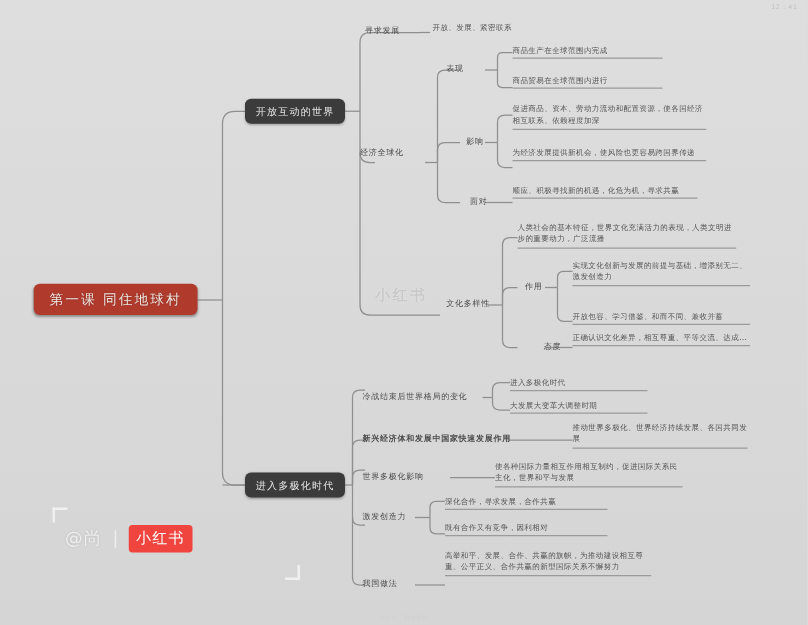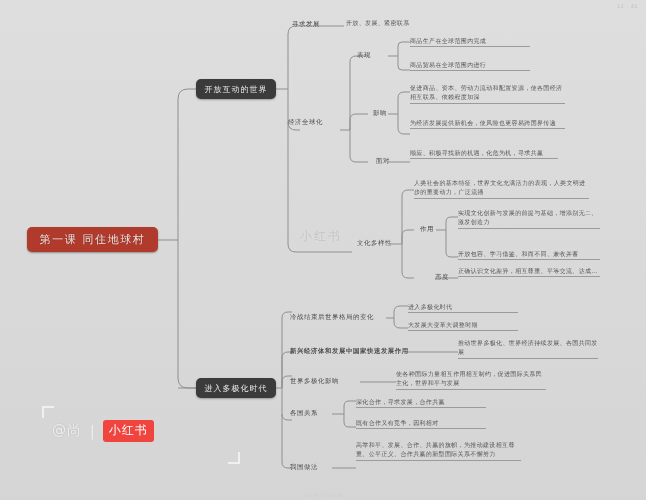--- a/index.html
+++ b/index.html
@@ -223,21 +223,21 @@
   <div class="lbl" style="left:290px; top:313px;">冷战结束后世界格局的变化</div>
   <div class="detail" style="left:408px; top:302px; width:110px;">进入多极化时代</div>
   <div class="detail" style="left:408px; top:320px; width:110px;">大发展大变革大调整时期</div>
 
   <div class="lbl" style="left:290px; top:347px;font-weight:bold;">新兴经济体和发展中国家快速发展作用</div>
   <div class="detail" style="left:458px; top:338px; width:140px;">推动世界多极化、世界经济持续发展、各国共同发展</div>
 
   <div class="lbl" style="left:290px; top:377px;">世界多极化影响</div>
   <div class="detail" style="left:396px; top:369px; width:150px;">使各种国际力量相互作用相互制约，促进国际关系民主化，世界和平与发展</div>
 
-  <div class="lbl" style="left:290px; top:409px;">各国关系</div>
+  <div class="lbl" style="left:290px; top:409px;">激发创造力</div>
   <div class="detail" style="left:356px; top:397px; width:130px;">深化合作，寻求发展，合作共赢</div>
   <div class="detail" style="left:356px; top:418px; width:130px;">既有合作又有竞争，因利相对</div>
 
   <div class="lbl" style="left:290px; top:463px;">我国做法</div>
   <div class="detail" style="left:356px; top:440px; width:165px;">高举和平、发展、合作、共赢的旗帜，为推动建设相互尊重、公平正义、合作共赢的新型国际关系不懈努力</div>
 
   <div class="wm-xhs-mid">小红书</div>
 
   <div class="wm-corner-tl"></div>
   <div class="wm-corner-br"></div>

